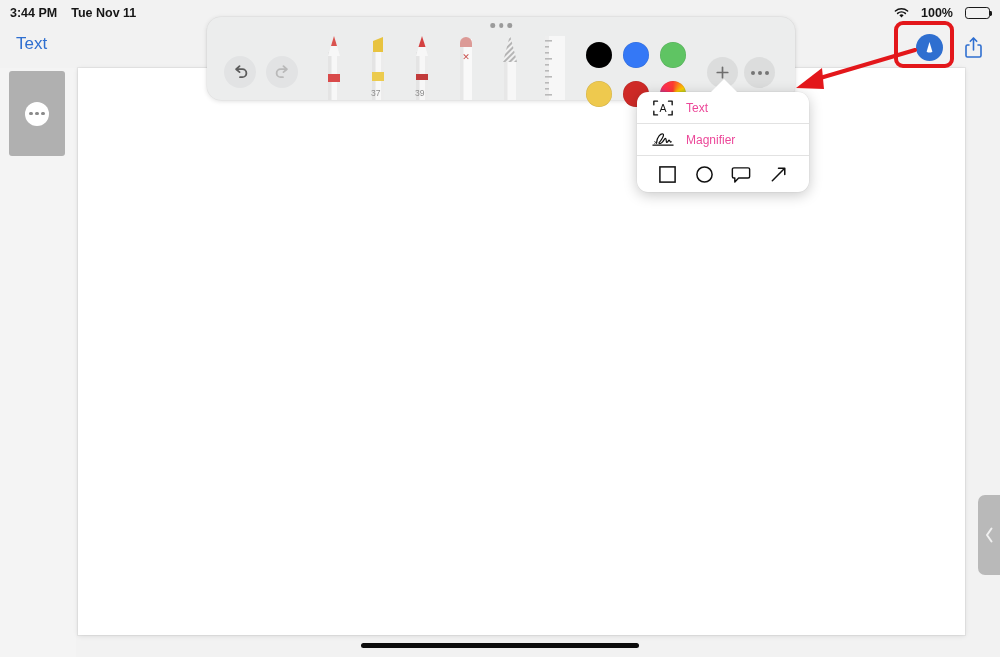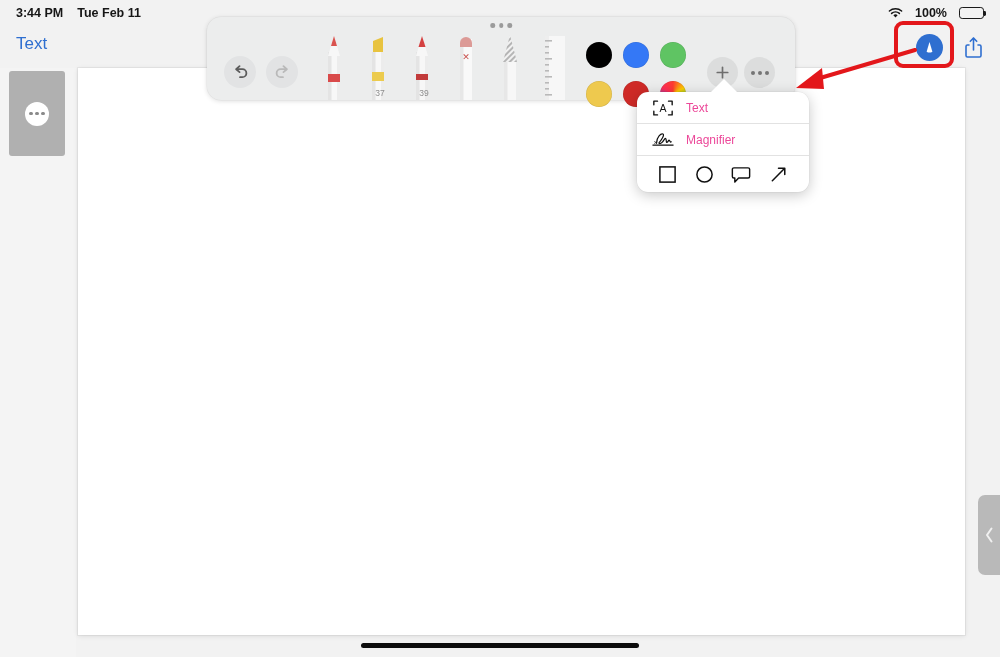--- a/index.html
+++ b/index.html
@@ -7,21 +7,21 @@
     width: 1000px; height: 657px;
     font-family: "Liberation Sans", sans-serif;
     background: #f2f2f2;
     overflow: hidden;
   }
   #root { position: relative; width: 1000px; height: 657px; background: #f2f2f2; }
 
   
   .statusbar {
     position: absolute; top: 0; left: 0; width: 1000px; height: 26px;
-    display: flex; align-items: center; padding: 0 16px;
+    display: flex; align-items: center; padding: 0 10px;
     font-size: 12.5px; font-weight: bold; color: #161616;
   }
   .status-left { display: flex; align-items: center; gap: 14px; }
   .status-right { margin-left: auto; display: flex; align-items: center; gap: 12px; }
   .wifi-icon { display: inline-block; width: 15px; height: 12px; position: relative; }
   .battery-pct { font-size: 12.5px; font-weight: bold; }
   .battery-icon {
     width: 25px; height: 12px; border: 1.3px solid #1a1a1a; border-radius: 3.2px;
     position: relative; padding: 1.3px;
   }
@@ -103,21 +103,21 @@
   .undo-group { position: absolute; left: 17px; top: 39px; display: flex; gap: 10px; }
   .circ-btn {
     width: 32px; height: 32px; border-radius: 50%; background: #e2e3e4;
     display: flex; align-items: center; justify-content: center; cursor: pointer;
   }
 
   
   .tools { position: absolute; left: 112px; top: 0px; width: 260px; height: 83px; }
   .tool { position: absolute; bottom: 0; width: 30px; cursor: pointer; }
   .tool-label {
-    position: absolute; bottom: 2px; left: 2px; width: 100%; text-align: center;
+    position: absolute; bottom: 2px; left: 8px; width: 100%; text-align: left;
     font-size: 8.5px; color: #8d8d8d;
   }
 
   
   .colors { position: absolute; left: 379px; top: 25px; width: 110px; height: 52px; }
   .swatch {
     position: absolute; width: 26px; height: 26px; border-radius: 50%;
     box-shadow: inset 0 0 0 0.5px rgba(0,0,0,0.12); cursor: pointer;
   }
   .plus-btn { position: absolute; left: 500px; top: 40px; }
@@ -153,21 +153,21 @@
   .shape-btn { cursor: pointer; display: flex; align-items: center; justify-content: center; }
 </style>
 </head>
 <body>
 
 <div id="root">
 
   <div class="statusbar">
     <div class="status-left">
       <span>3:44 PM</span>
-      <span>Tue Feb 11</span>
+      <span>Tue Nov 11</span>
     </div>
     <div class="status-right">
       <span class="wifi-icon">
         <svg width="15" height="12" viewBox="0 0 15 12">
           <path d="M7.5 10.6 L5.4 8.2 a3.2 3.2 0 0 1 4.2 0 Z" fill="#141414"></path>
           <path d="M3.6 6.4 a6 6 0 0 1 7.8 0" stroke="#141414" stroke-width="1.5" fill="none" stroke-linecap="round"></path>
           <path d="M1.4 4.0 a9.3 9.3 0 0 1 12.2 0" stroke="#141414" stroke-width="1.5" fill="none" stroke-linecap="round"></path>
         </svg>
       </span>
       <span class="battery-pct">100%</span>

